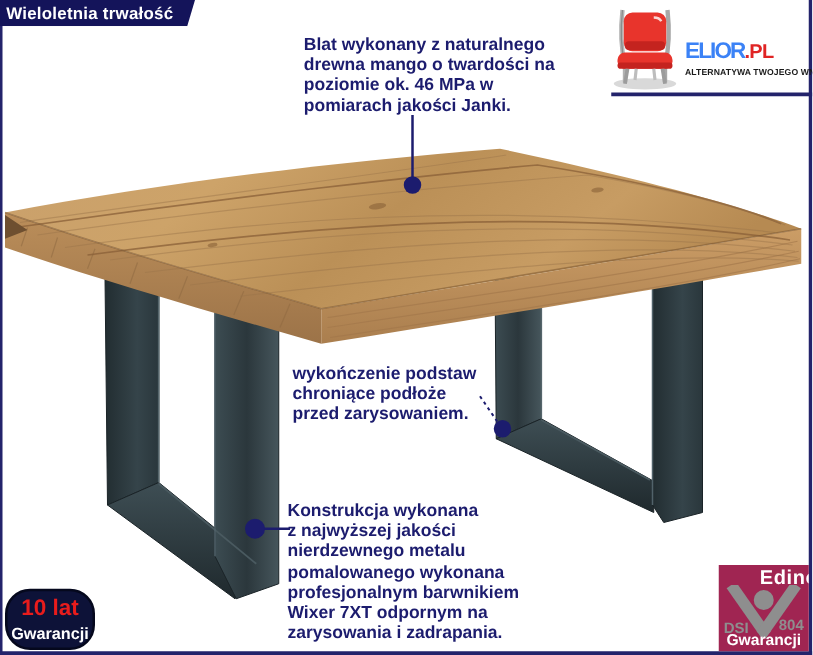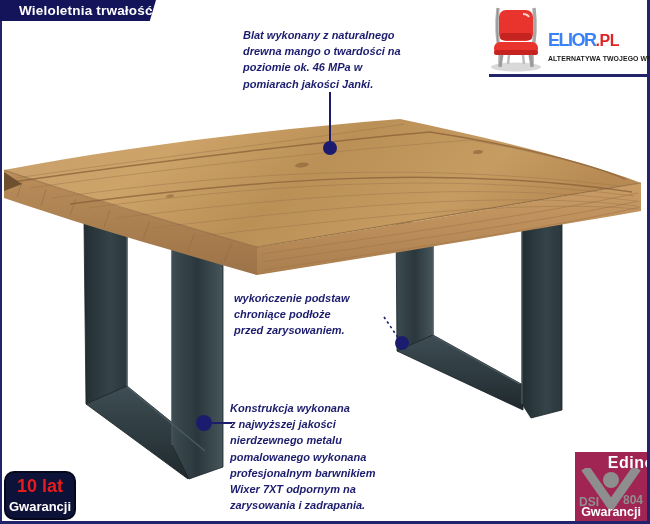--- a/index.html
+++ b/index.html
@@ -9,46 +9,46 @@
   }
   
   .border-left{position:absolute;left:0;top:0;width:2px;height:524px;background:#23236b;}
   .border-right{position:absolute;right:0;top:0;width:3px;height:524px;background:#23236b;}
   .border-bottom{position:absolute;left:0;bottom:0;width:650px;height:3px;background:#23236b;}
   .logo-underline{position:absolute;left:489px;top:74px;width:161px;height:3px;background:#23236b;}
 
   
   .top-label{
     position:absolute;left:0;top:0;width:156px;height:21px;background:#14145a;
-    color:#ffffff;font-weight:bold;font-size:13.5px;line-height:21px;padding-left:19px;
+    color:#ffffff;font-weight:bold;font-size:13.5px;line-height:21px;padding-left:5px;
     box-sizing:border-box;clip-path:polygon(0 0,100% 0,96% 100%,0 100%);
     letter-spacing:.2px;
   }
 
   
-  .annot{position:absolute;color:#1c1c6e;font-weight:bold;font-size:11px;line-height:16.2px;white-space:nowrap;font-style:italic;}
+  .annot{position:absolute;color:#1c1c6e;font-weight:bold;font-size:14px;line-height:16.2px;white-space:nowrap;}
   .annot-top{left:243px;top:27px;}
   .annot-mid{left:234px;top:290px;}
   .annot-bot{left:230px;top:400px;}
 
   
   .table-svg{position:absolute;left:0;top:0;}
 
   
   .brand{position:absolute;left:487px;top:5px;width:160px;height:70px;}
   .brand-chair{position:absolute;left:0;top:1px;}
   .brand-text{position:absolute;left:61px;top:22px;width:100px;}
   .brand-name{color:#3b82f6;font-weight:bold;font-size:18px;letter-spacing:-1.5px;line-height:27px;}
   .brand-tld{color:#e02424;font-weight:bold;font-size:16px;letter-spacing:-0.5px;}
   .brand-tagline{color:#1a1a1a;font-weight:bold;font-size:6.9px;letter-spacing:.1px;margin-top:1px;white-space:nowrap;}
 
   
   .badge{
     position:absolute;left:4px;top:471px;width:72px;height:49px;background:#0d1238;
-    border:2px solid #05081d;border-radius:10px;box-sizing:border-box;text-align:center;
+    border:2px solid #05081d;border-radius:20px;box-sizing:border-box;text-align:center;
   }
   .badge-line1{color:#e81c1c;font-weight:bold;font-size:18px;line-height:24px;margin-top:1px;}
   .badge-line2{color:#ffffff;font-weight:bold;font-size:13px;line-height:17px;}
 
   
   .edinos{position:absolute;left:575px;top:452px;width:72px;height:69px;background:#a02552;overflow:hidden;}
   .edinos-name{position:absolute;left:0;top:2px;width:100%;text-align:center;color:#ffffff;font-weight:bold;font-size:16px;letter-spacing:.5px;padding-left:25px;}
   .edinos-dsi{position:absolute;left:4px;top:43px;color:#8e8e8e;font-weight:bold;font-size:12px;}
   .edinos-804{position:absolute;right:4px;top:41px;color:#8e8e8e;font-weight:bold;font-size:12px;margin-left:24px;}
   .edinos-standards{position:absolute;left:0;top:53px;width:100%;text-align:center;color:#ffffff;font-weight:bold;font-size:12.5px;}

